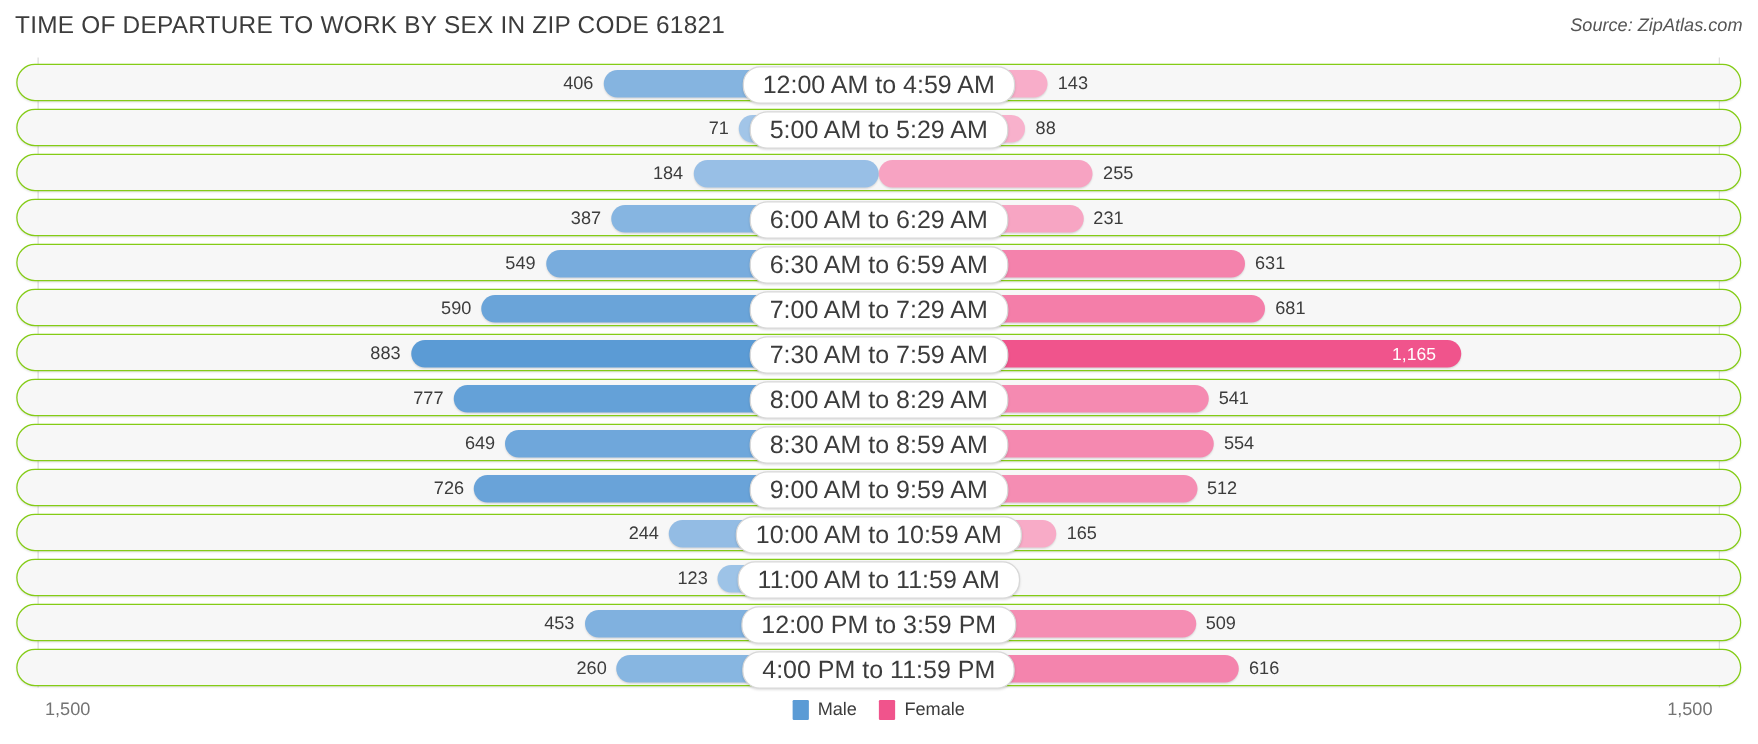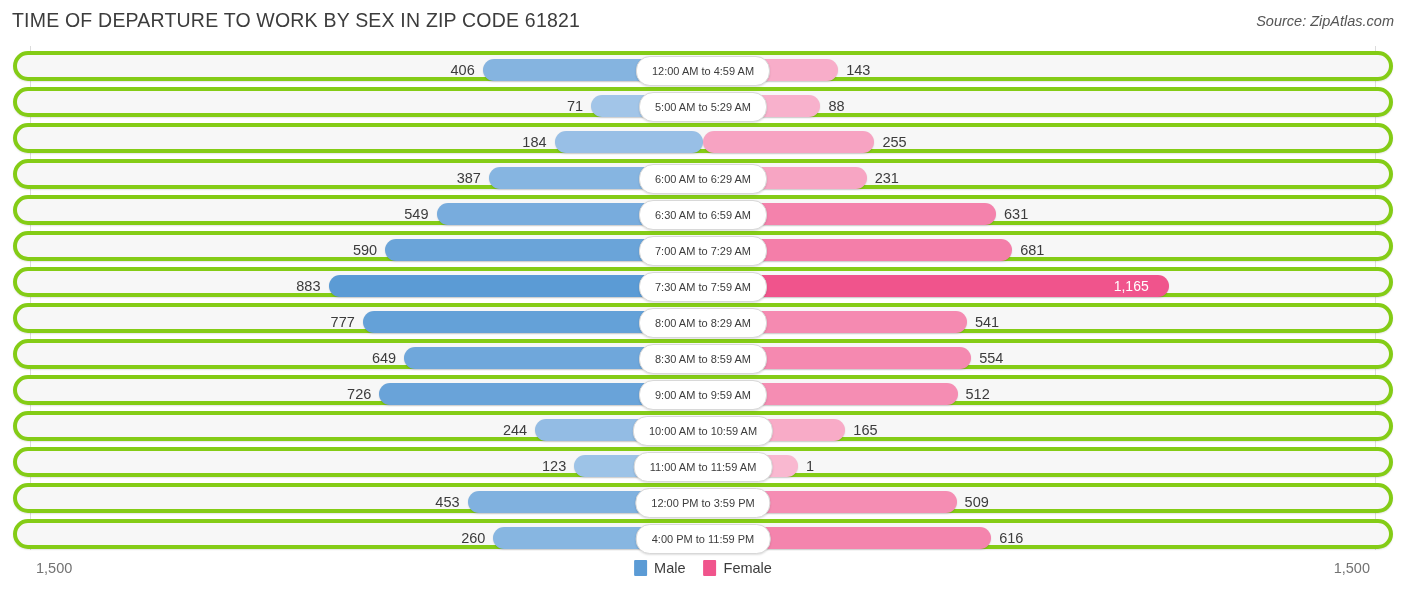--- a/index.html
+++ b/index.html
@@ -65,21 +65,21 @@
     z-index: 1;
   }
 
   .row {
     position: absolute;
     left: 13px;
     width: 1380px;
     height: 30px;
     box-sizing: border-box;
     background: #f7f7f7;
-    border: 4px solid #84cc16;
+    border: 1px solid #84cc16;
     border-radius: 15px;
     box-shadow: 0 1px 1.5px rgba(0,0,0,0.10);
   }
 
   .bar {
     position: absolute;
     top: 4px;
     height: 22px;
     border-radius: 11px;
     box-shadow: 0 1px 1.5px rgba(0,0,0,0.13);
@@ -107,21 +107,21 @@
     position: absolute;
     left: 50%;
     top: 1px;
     transform: translateX(-50%);
     height: 28px;
     line-height: 28px;
     padding: 0 15px;
     background: #ffffff;
     border: 1px solid #d8d8d8;
     border-radius: 14px;
-    font-size: 11px;
+    font-size: 20px;
     color: #3c3c3c;
     white-space: nowrap;
     box-shadow: 0 1px 2px rgba(0,0,0,0.13);
     z-index: 3;
     text-align: center;
   }
 
   
   .footer {
     position: absolute;

